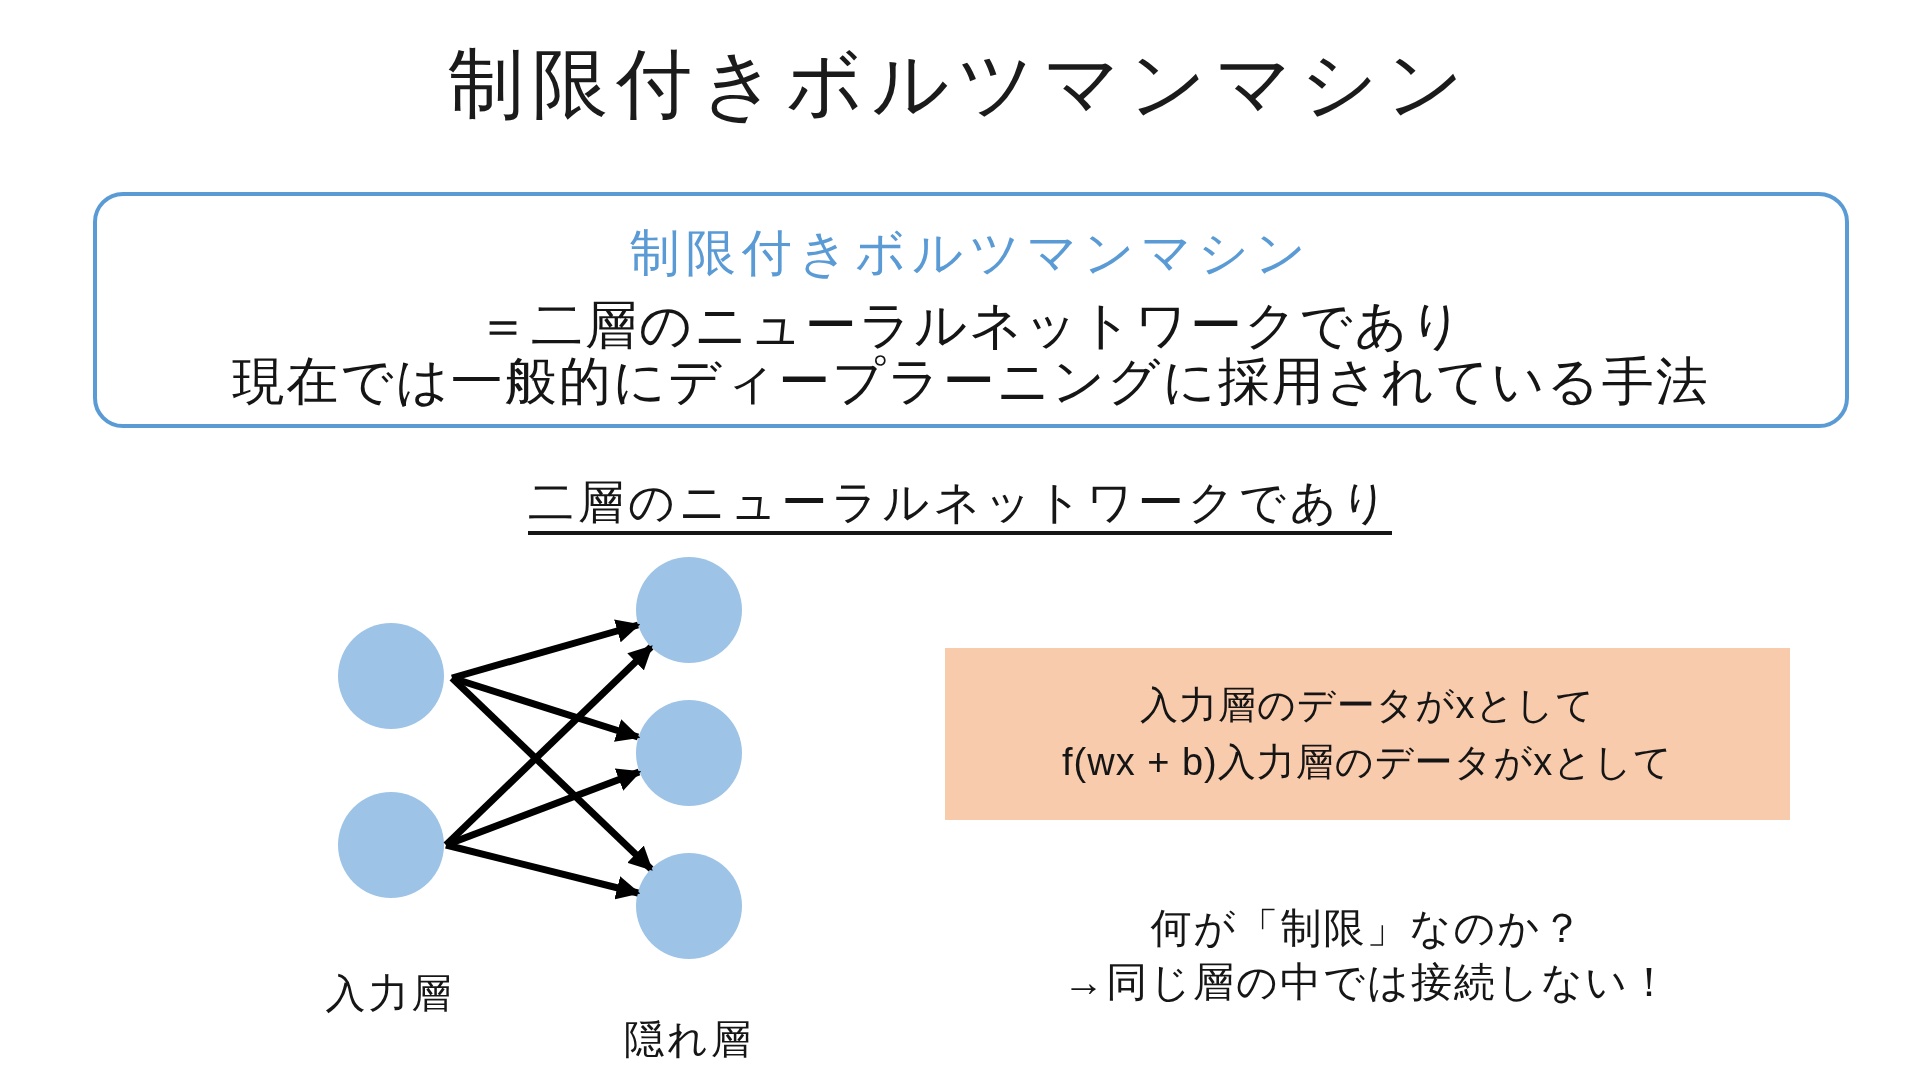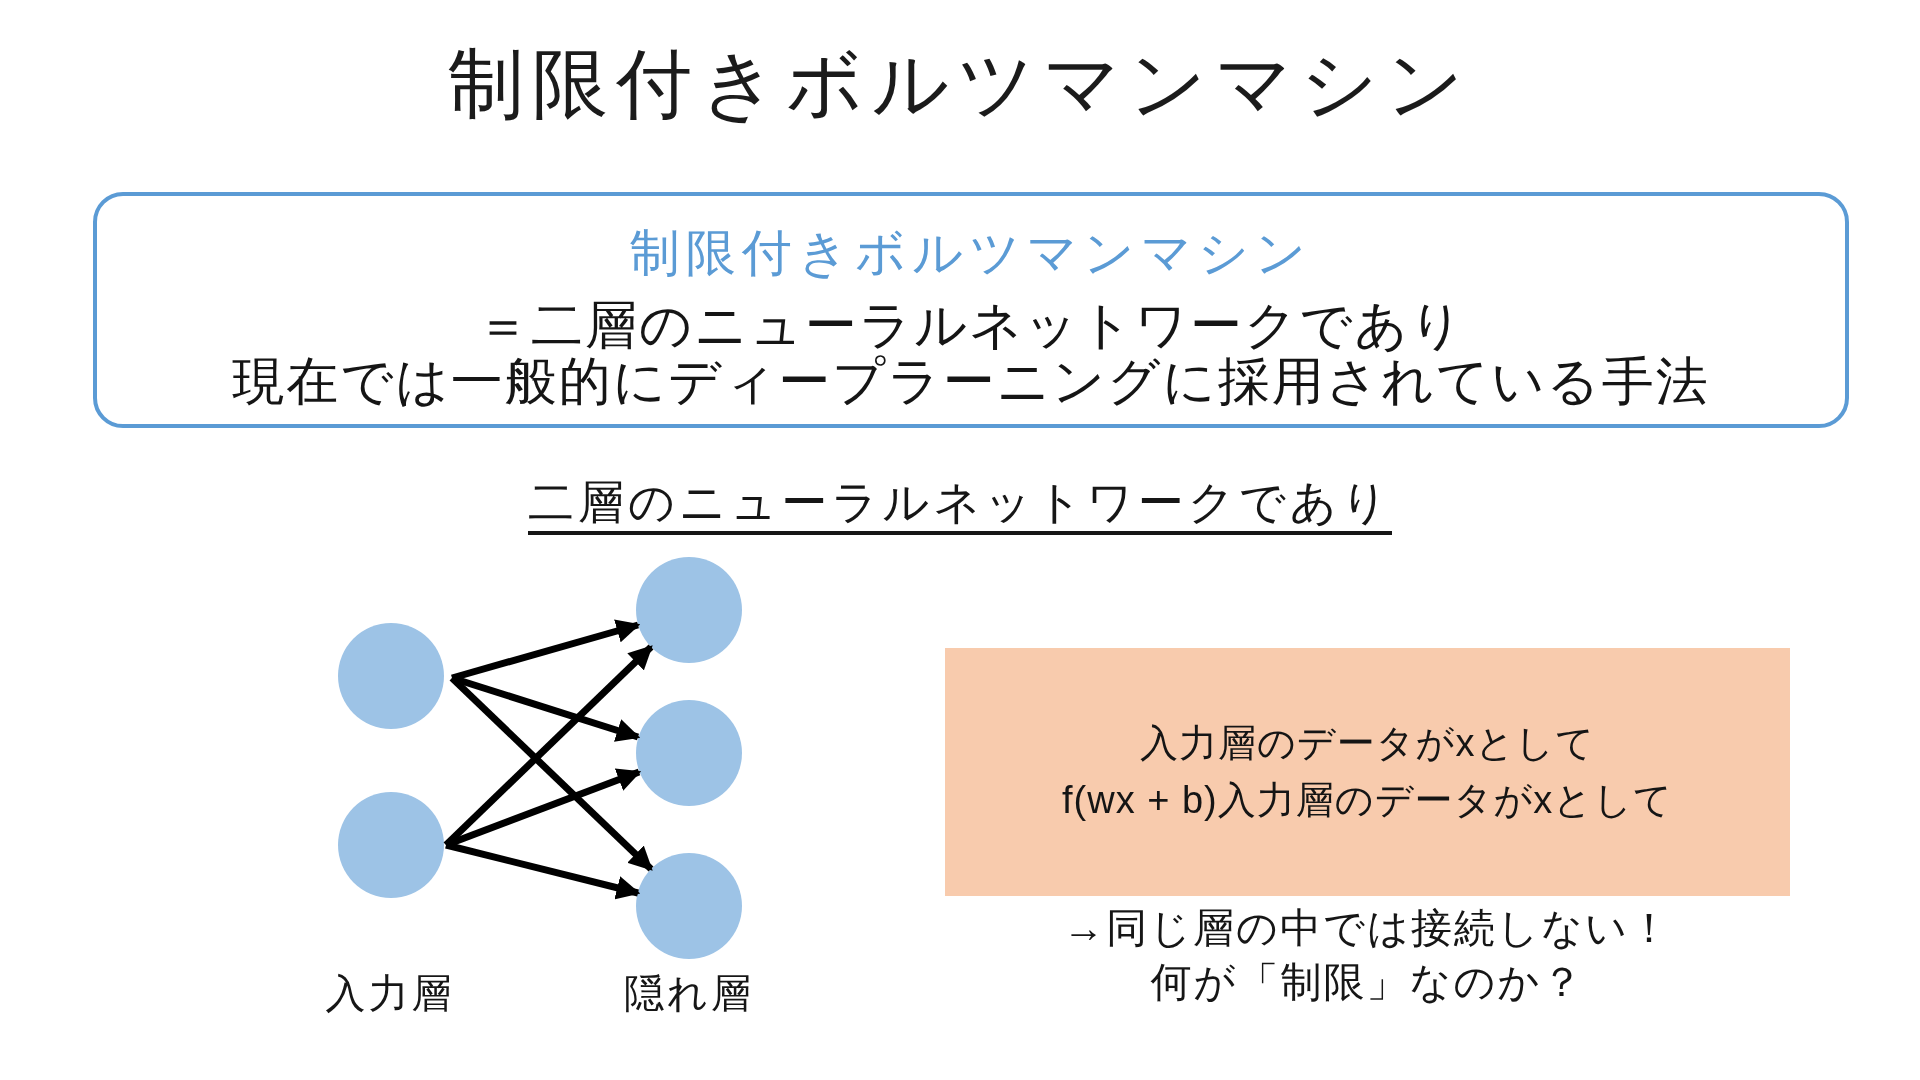--- a/index.html
+++ b/index.html
@@ -43,25 +43,25 @@
   .section-heading .u { border-bottom: 4px solid #161616; padding-bottom: 3px; }
 
   .diagram { position: absolute; left: 280px; top: 540px; }
   .diagram line { stroke: #000000; stroke-width: 7; }
 
   .layer-label {
     position: absolute; width: 220px; text-align: center;
     font-size: 40px; letter-spacing: 3px; color: #161616;
   }
   .label-input  { left: 280px; top: 966px; }
-  .label-hidden { left: 579px; top: 966px; }
+  .label-hidden { left: 579px; top: 1012px; }
 
   .note-box {
     position: absolute; left: 945px; top: 648px;
-    width: 845px; height: 248px;
+    width: 845px; height: 172px;
     background: #F8CBAD;
     display: flex; flex-direction: column; justify-content: center; align-items: center;
     font-size: 38px; line-height: 57px; letter-spacing: 1px; color: #151515;
     text-align: center;
   }
 
   .question {
     position: absolute; left: 945px; top: 901px; width: 845px;
     text-align: center; font-size: 41px; line-height: 54px; letter-spacing: 2px;
     color: #161616;
@@ -109,22 +109,22 @@
 
   <div class="layer-label label-input">入力層</div>
   <div class="layer-label label-hidden">隠れ層</div>
 
   <div class="note-box">
     <div>入力層のデータがxとして</div>
     <div>f(wx + b)入力層のデータがxとして</div>
   </div>
 
   <div class="question">
+    <div>何が「制限」なのか？</div>
     <div>→同じ層の中では接続しない！</div>
-    <div>何が「制限」なのか？</div>
   </div>
 
   <div class="footer">
     
     
   </div>
 
 </div>
 
 </body></html>

